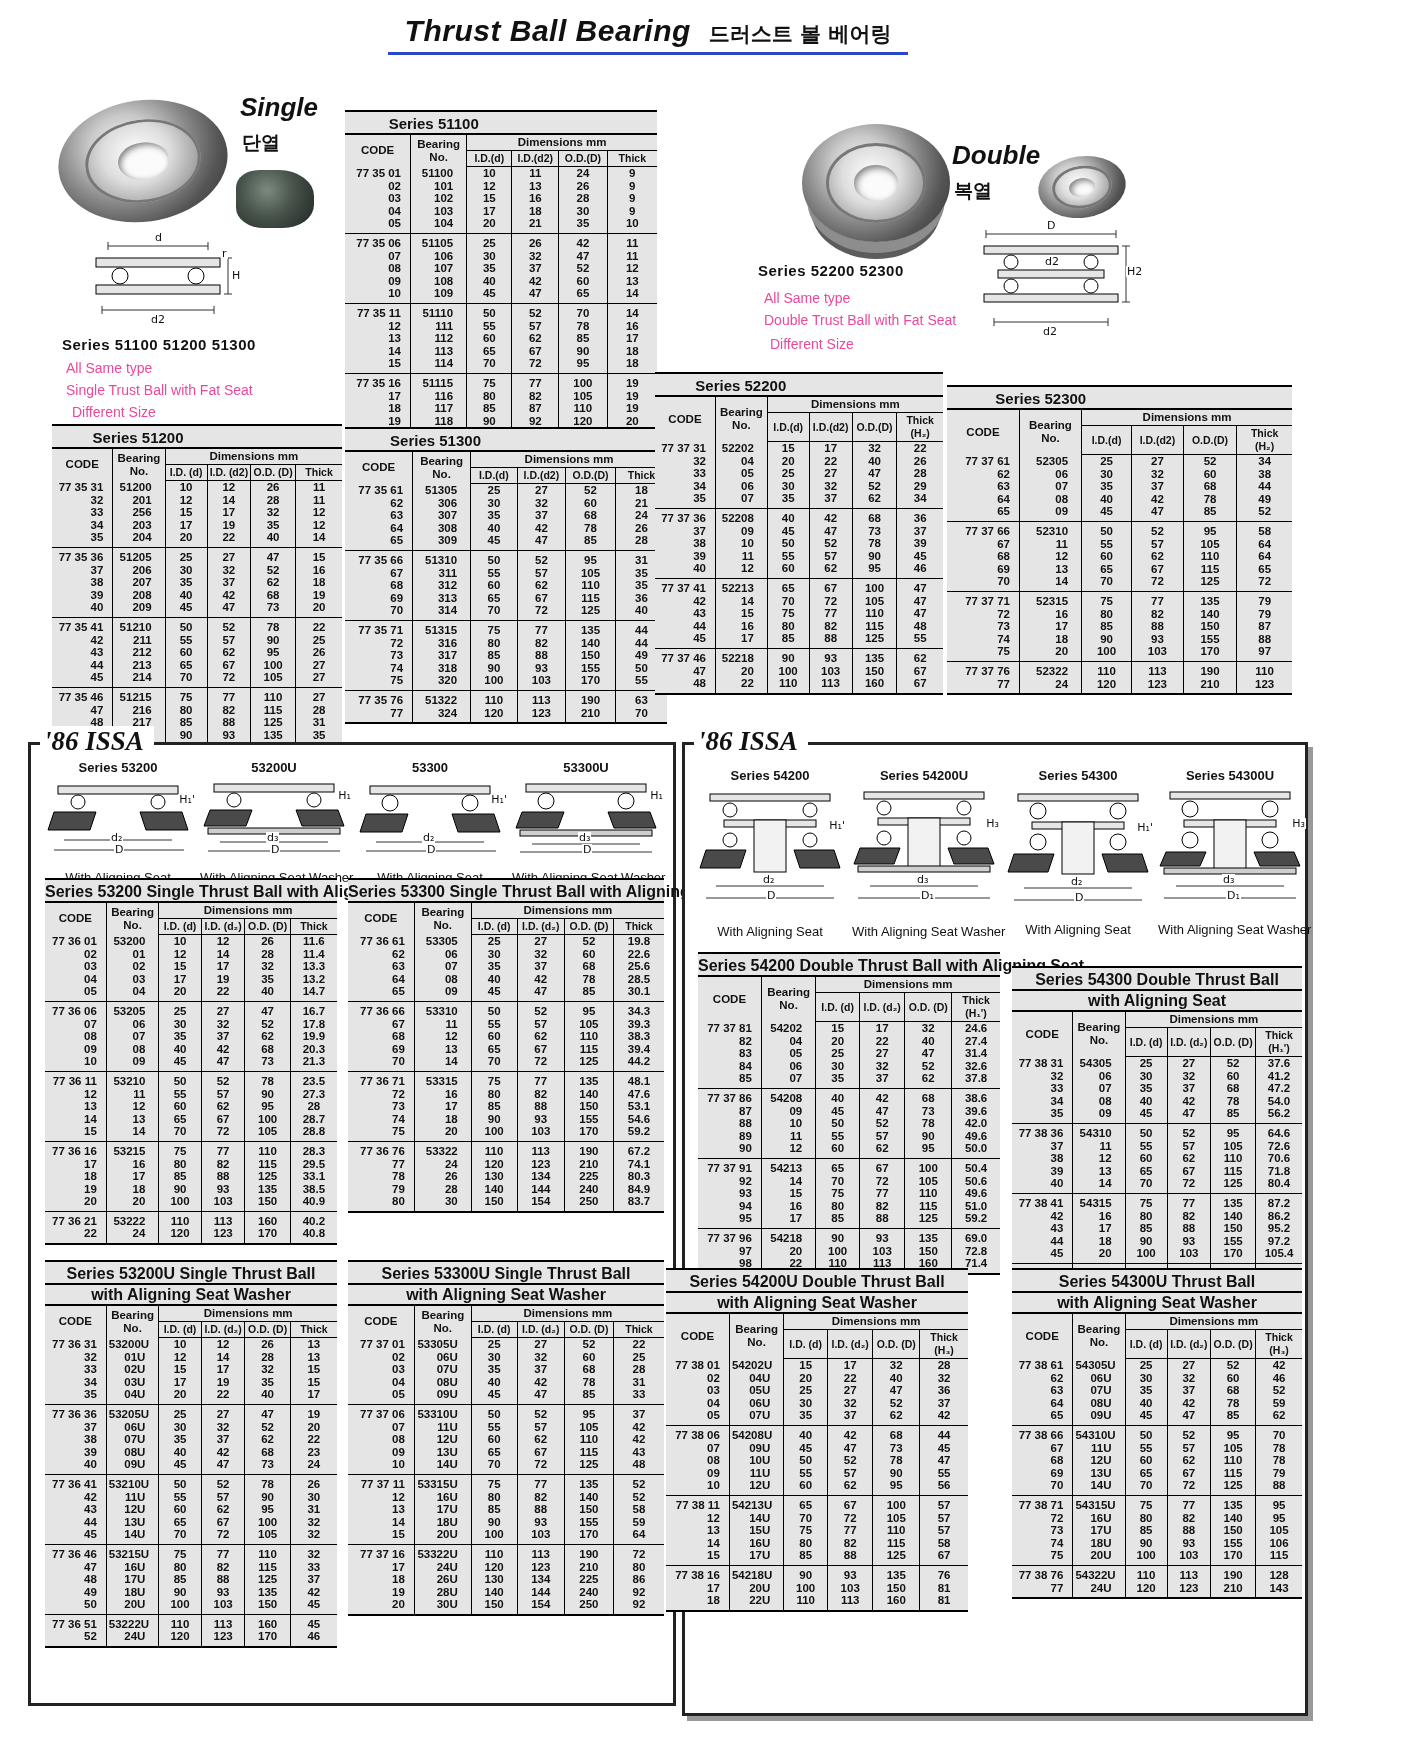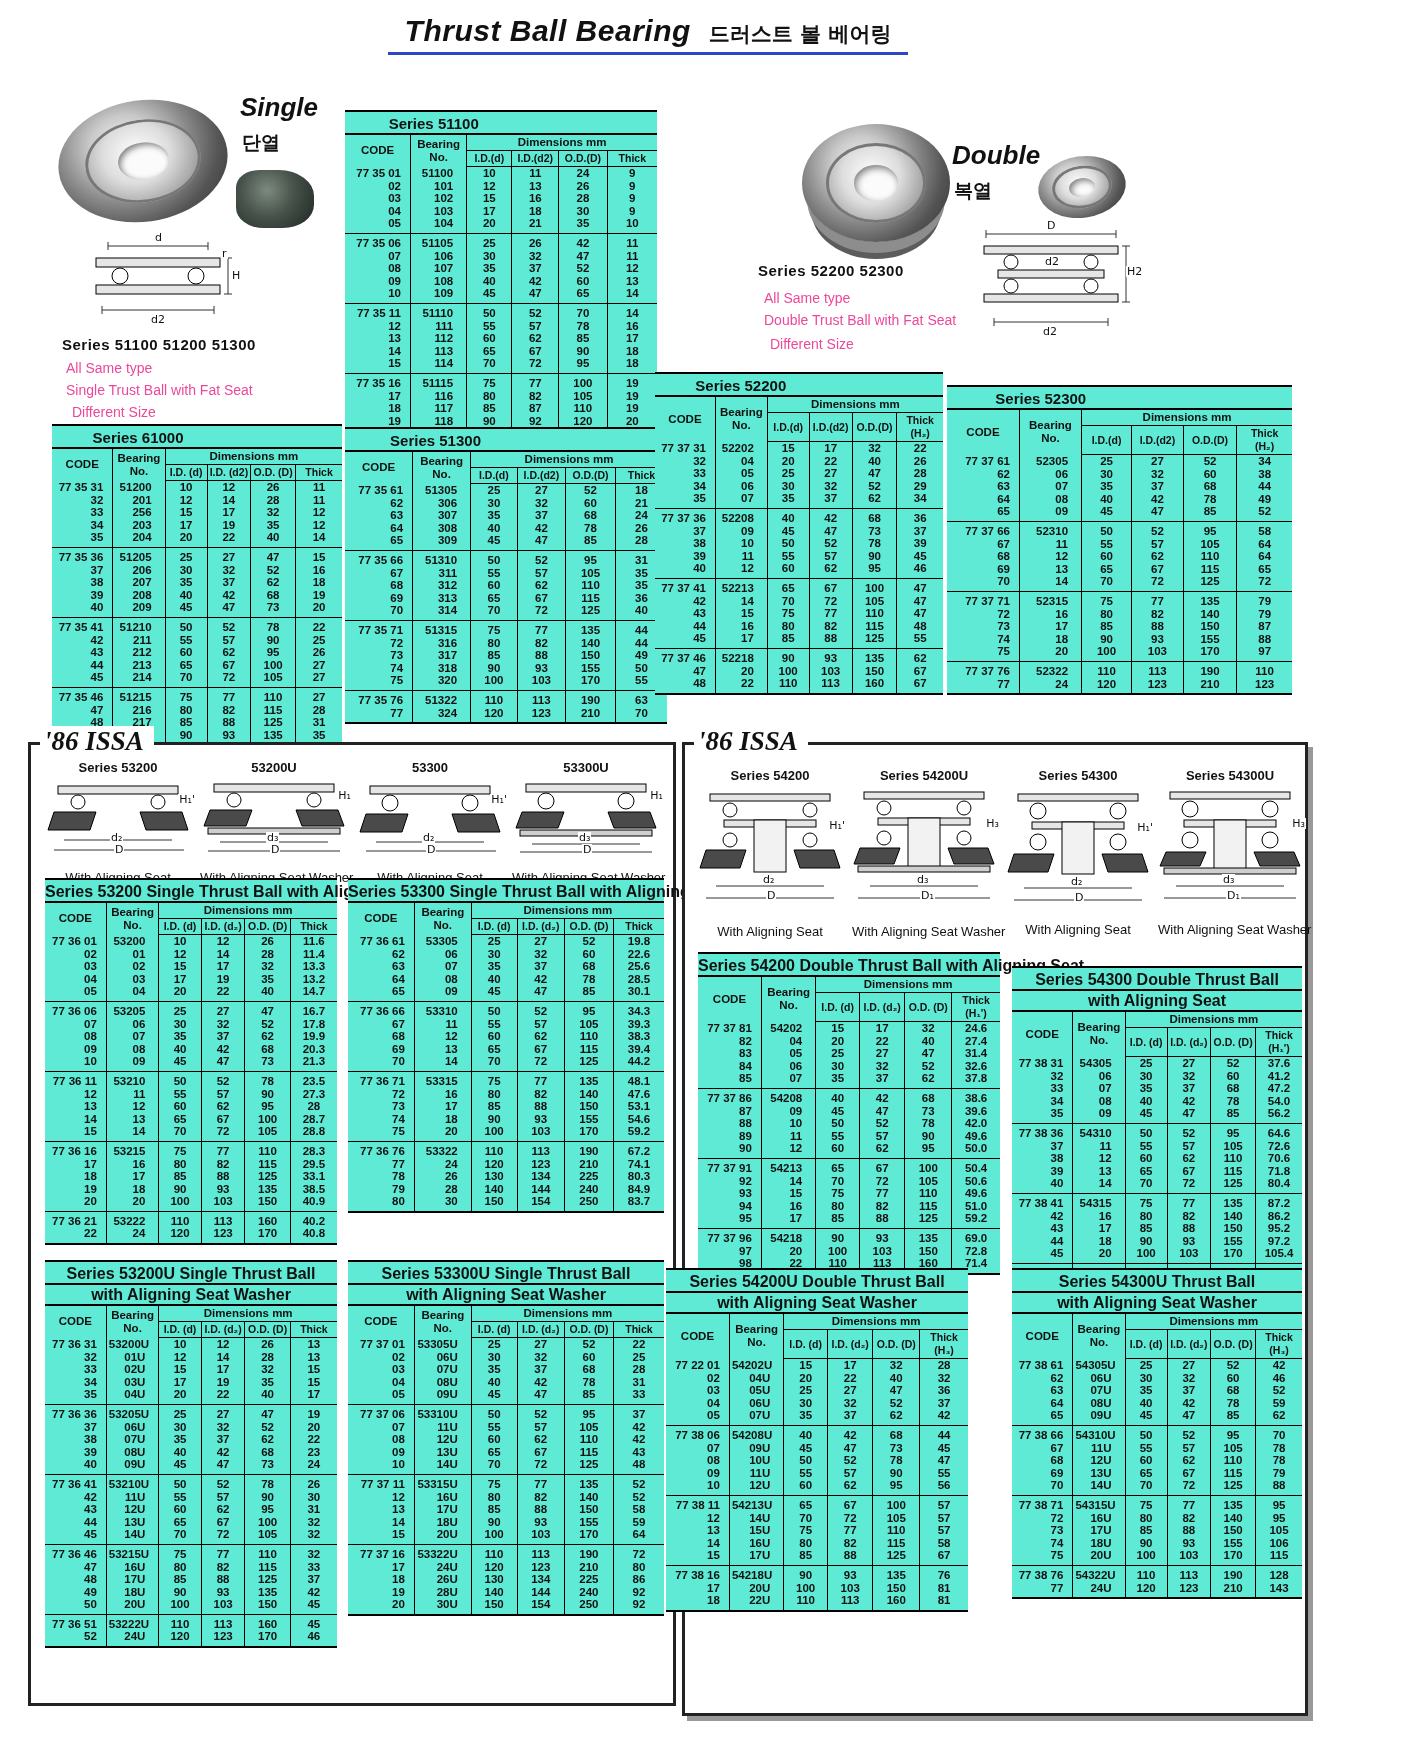--- a/index.html
+++ b/index.html
@@ -40,21 +40,21 @@
         background:radial-gradient(circle at 40% 35%,#7d8a7d 0%,#46524a 45%,#1f2622 100%);}
 
   
   .diag{position:absolute;}
   .diag svg{display:block;}
   .diag-label{font:bold 13px "Liberation Sans",sans-serif;text-align:center;margin-bottom:1px;}
   .diag-cap{font:13px "Liberation Sans",sans-serif;text-align:center;margin-top:2px;white-space:nowrap;}
   .dim{position:absolute;font:11px "DejaVu Sans",sans-serif;color:#111;background:#fff;padding:0 1px;line-height:11px;}
 
   
-  .tblhost{position:absolute;background:#5eead4;}
+  .tblhost{position:absolute;background:#e5e5e5;}
   .tbl-title{border-top:2px solid #000;font-weight:bold;padding:2px 0 2px 0;line-height:15px;}
   .tbl-title.t-left{font-size:15px;text-align:left;padding-left:14%;}
   .tbl-title.t-center{font-size:16px;text-align:center;white-space:nowrap;}
   .tbl-title.t-first{padding-top:4px;}
   table.cat{border-collapse:collapse;width:100%;border-top:2px solid #000;border-bottom:2px solid #000;table-layout:fixed;}
   table.cat th{font:bold 11.5px "Liberation Sans",sans-serif;padding:1px 1px;text-align:center;line-height:13px;}
   table.cat thead th{border-right:1px solid #000;}
   table.cat thead th:last-child{border-right:none;}
   table.cat thead th.dims{border-bottom:1px solid #000;border-right:none;}
   table.cat thead tr:last-child th{border-bottom:1.5px solid #000;font-weight:bold;font-size:10.5px;}
@@ -333,21 +333,21 @@
             <td class="c1">120</td>
             <td class="c2">100</td>
             <td class="c3">102</td>
             <td class="c4">135</td>
             <td class="c5">25</td>
           </tr>
         </tbody>
       </table>
     </div>
   <div class="tblhost" style="left:52px;top:424px;width:290px;">
-      <div class="tbl-title t-left t-first">Series  61000</div>
+      <div class="tbl-title t-left t-first">Series  51200</div>
       <table class="cat">
         <colgroup>
           <col style="width:21%">
           <col style="width:18%">
           <col style="width:14.5%">
           <col style="width:15%">
           <col style="width:15.5%">
           <col style="width:16%">
         </colgroup>
         <thead>
@@ -2334,21 +2334,21 @@
           </tr>
           <tr>
             <th>I.D. (d)</th>
             <th>I.D. (d₂)</th>
             <th>O.D. (D)</th>
             <th>Thick<br>(H₃)</th>
           </tr>
         </thead>
         <tbody>
           <tr class="">
-            <td class="c0">77 22 01</td>
+            <td class="c0">77 38 01</td>
             <td class="c1">54202U</td>
             <td class="c2">15</td>
             <td class="c3">17</td>
             <td class="c4">32</td>
             <td class="c5">28</td>
           </tr>
           <tr class="">
             <td class="c0">02</td>
             <td class="c1">04U</td>
             <td class="c2">20</td>

